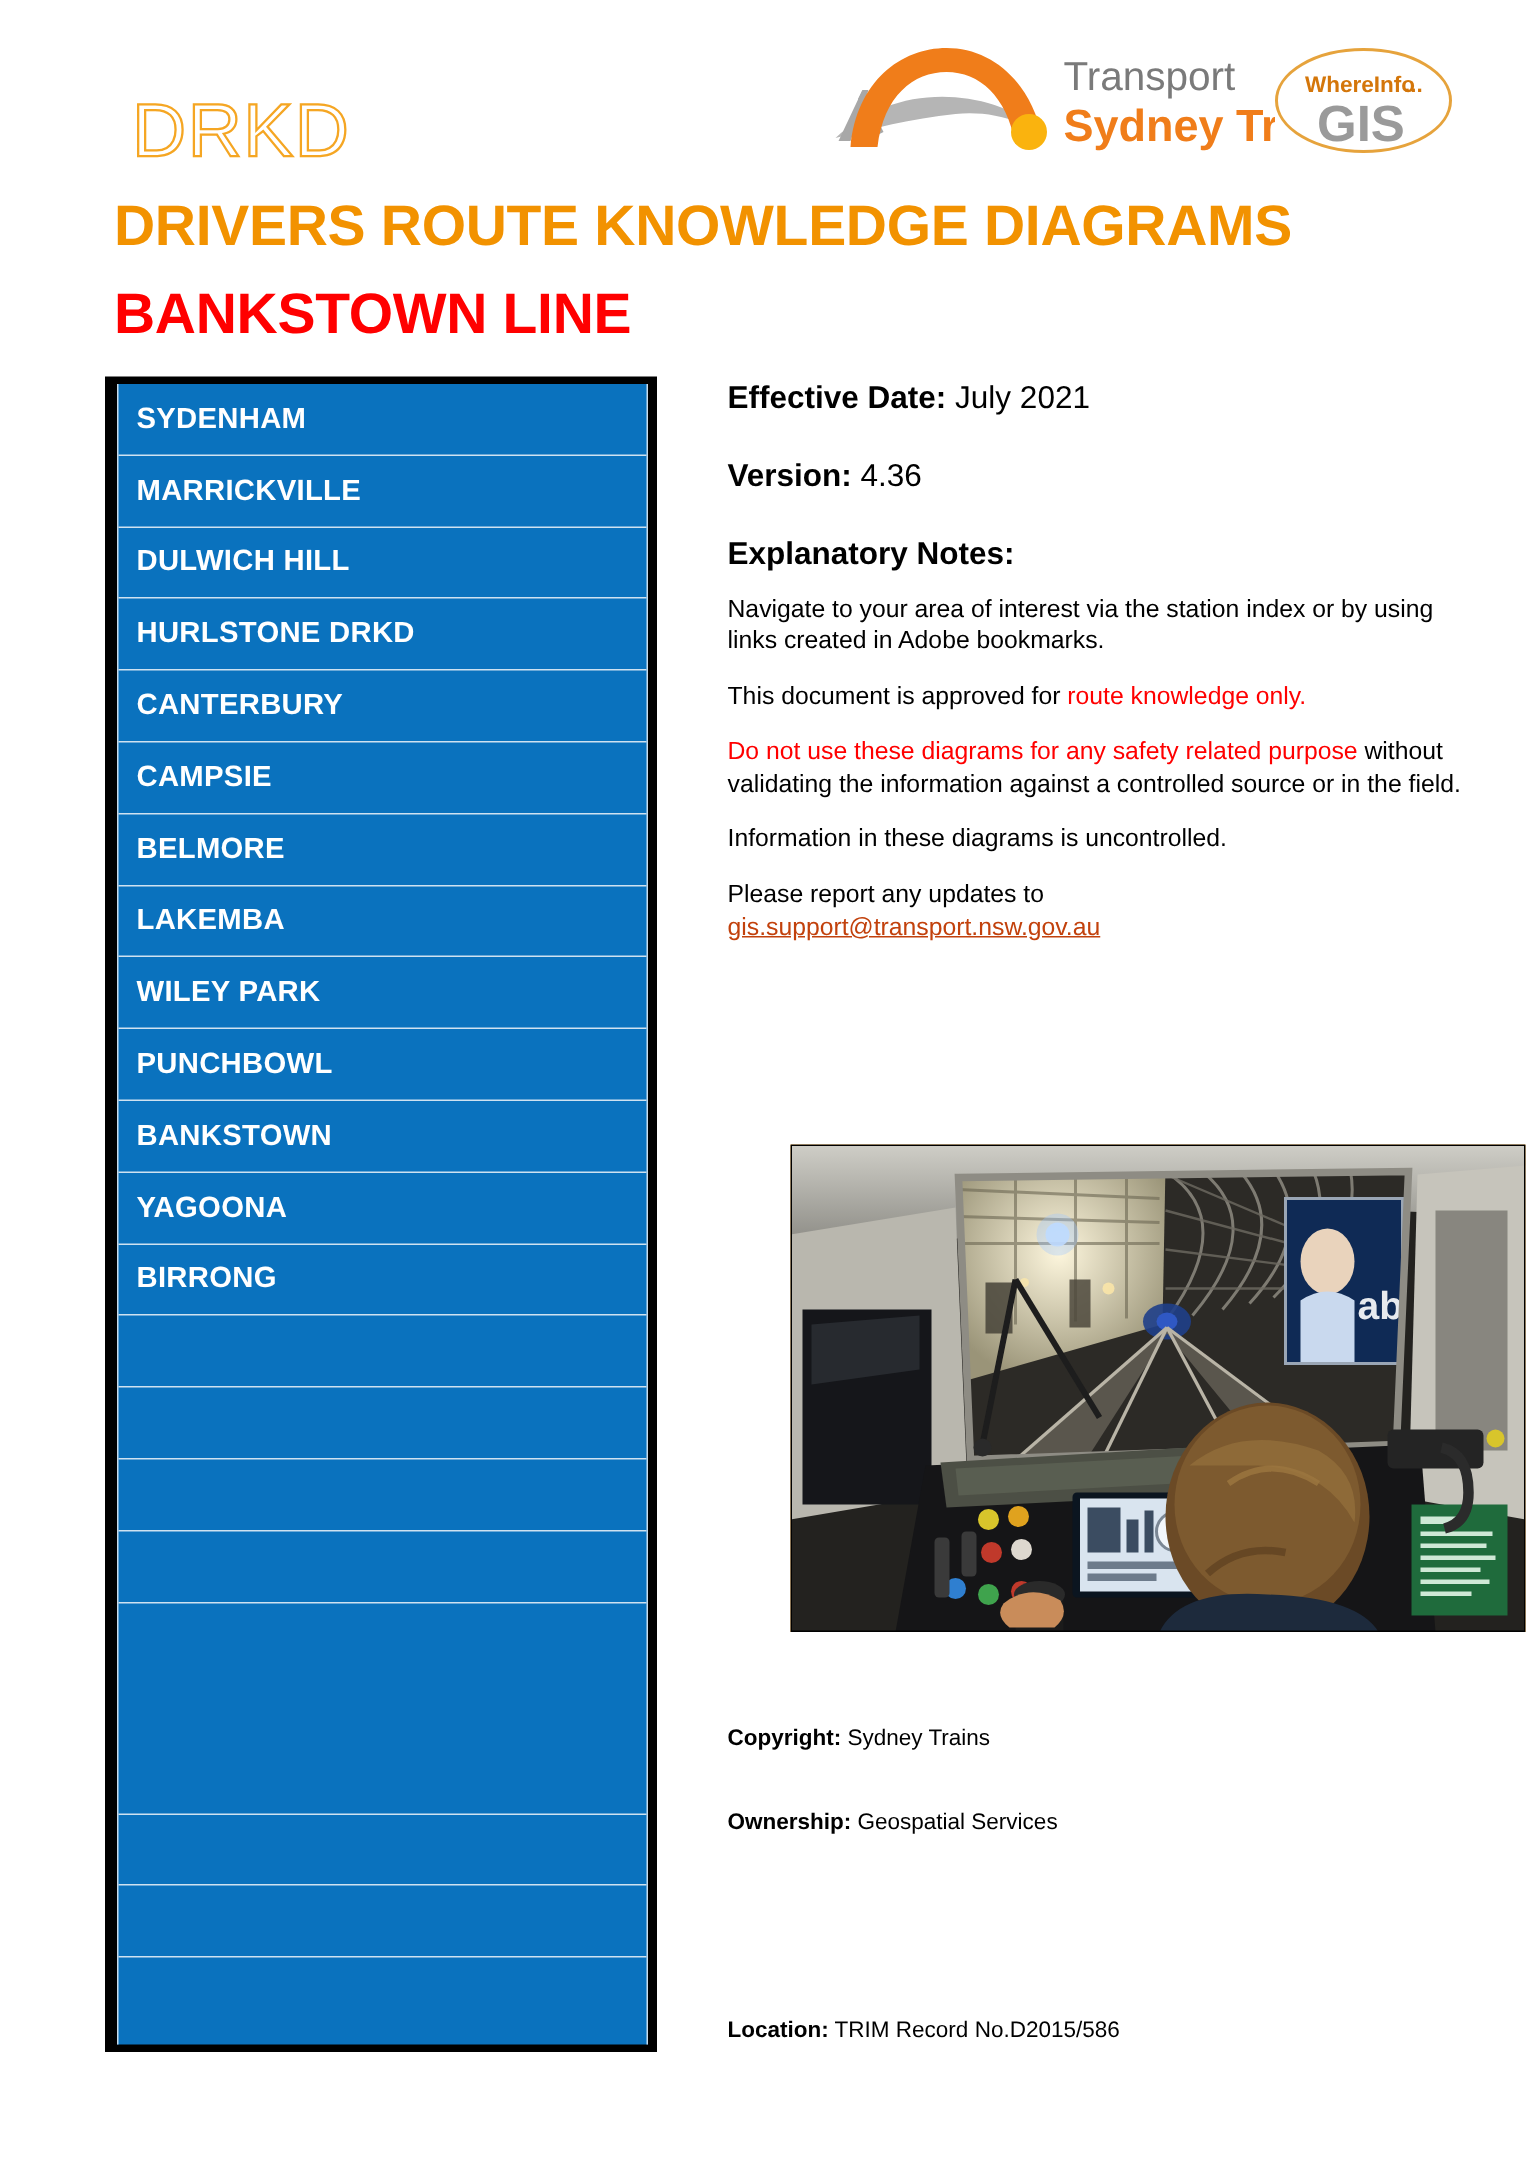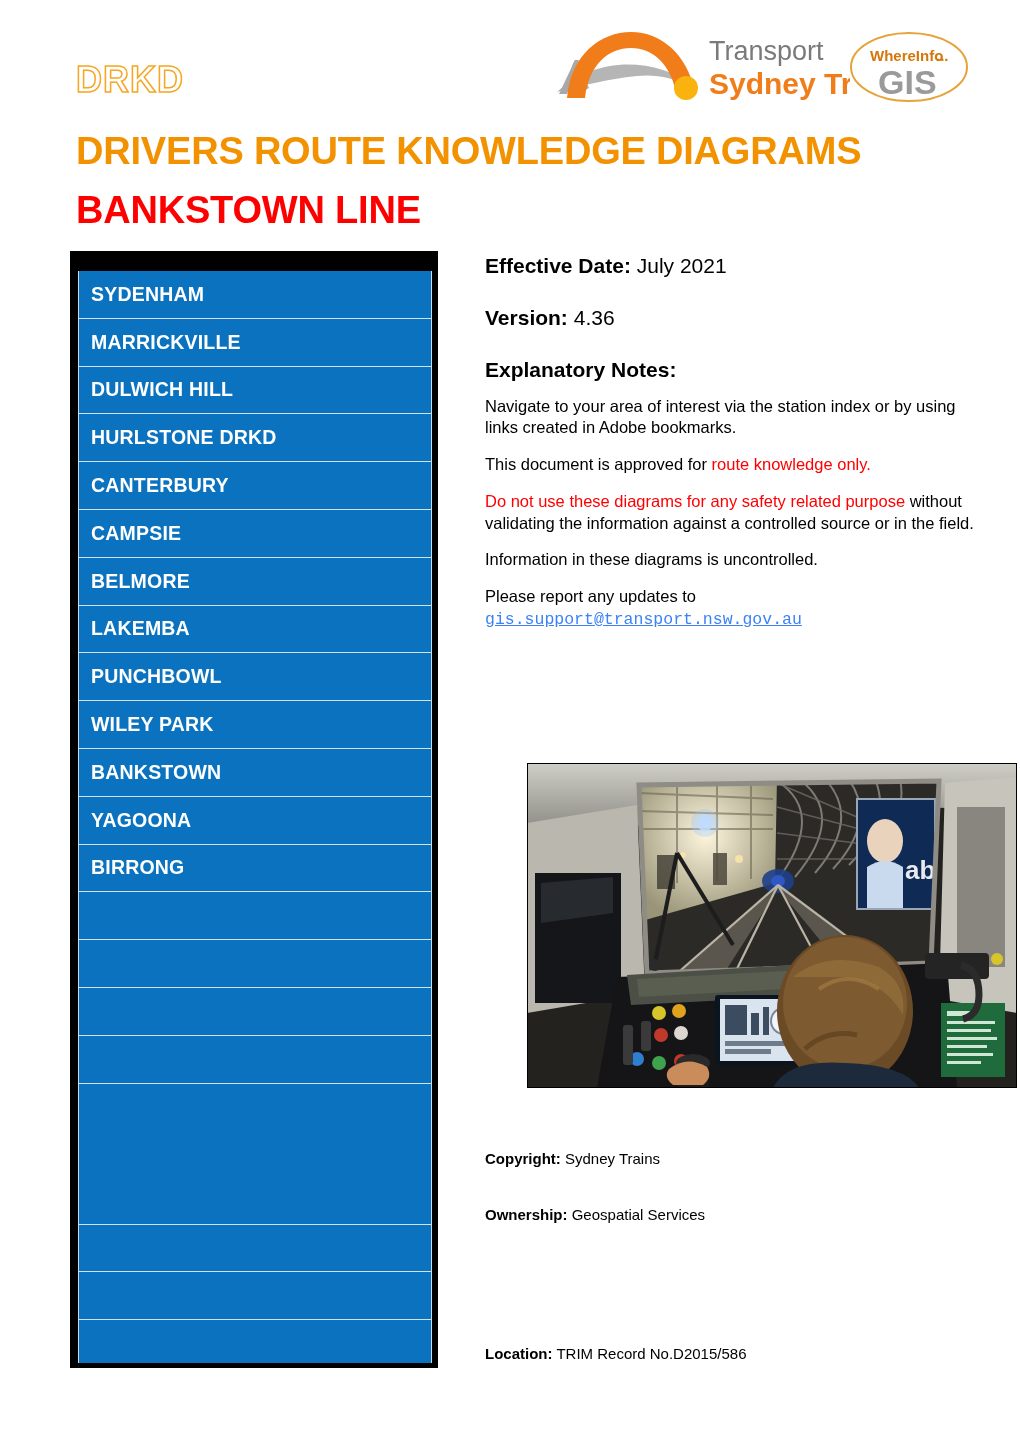--- a/index.html
+++ b/index.html
@@ -37,24 +37,24 @@
     left: 303px;
     top: 2px;
     width: 122px;
     height: 78px;
     text-align: center;
   }
 
   
   #drkd-tag {
     position: absolute;
-    left: 76px;
+    left: 88px;
     top: 62px;
-    font-size: 36px;
-    font-weight: bold;
+    font-size: 50px;
+    font-weight: normal;
     letter-spacing: 1px;
     line-height: 1;
     color: transparent;
     -webkit-text-stroke: 1.4px #F5A623;
     text-shadow:
       -1px 0 #F5A623, 1px 0 #F5A623,
       0 -1px #F5A623, 0 1px #F5A623;
   }
   
   #drkd-tag {
@@ -87,21 +87,21 @@
   }
 
   
   #station-panel {
     position: absolute;
     left: 70px;
     top: 251px;
     width: 368px;
     height: 1117px;
     background: #000000;
-    padding: 20px 6px 5px 8px;
+    padding: 5px 6px 5px 8px;
   }
   #station-panel-inner {
     width: 100%;
     height: 100%;
     background: #0A72BE;
     position: relative;
     border-left: 1px solid #c8dcec;
     border-right: 1px solid #c8dcec;
   }
   .station-row {
@@ -139,24 +139,23 @@
     margin-bottom: 14px;
   }
   .note-p {
     font-size: 16.5px;
     line-height: 1.32;
     color: #000000;
     margin-bottom: 15px;
   }
   .red { color: #FF0000; }
   .email-link {
-    color: #3b82f6;
+    color: #c2410c;
     text-decoration: underline;
     cursor: pointer;
-    font-family: Liberation Mono, monospace;
   }
 
   
   #cab-photo {
     position: absolute;
     left: 487px;
     top: 763px;
     width: 490px;
     height: 325px;
     overflow: hidden;
@@ -238,24 +237,24 @@
       <div class="station-row" style="height: 47.8px;">
         <span>CAMPSIE</span>
       </div>
       <div class="station-row" style="height: 47.8px;">
         <span>BELMORE</span>
       </div>
       <div class="station-row" style="height: 47.8px;">
         <span>LAKEMBA</span>
       </div>
       <div class="station-row" style="height: 47.8px;">
+        <span>WILEY PARK</span>
+      </div>
+      <div class="station-row" style="height: 47.8px;">
         <span>PUNCHBOWL</span>
-      </div>
-      <div class="station-row" style="height: 47.8px;">
-        <span>WILEY PARK</span>
       </div>
       <div class="station-row" style="height: 47.8px;">
         <span>BANKSTOWN</span>
       </div>
       <div class="station-row" style="height: 47.8px;">
         <span>YAGOONA</span>
       </div>
       <div class="station-row" style="height: 47.8px;">
         <span>BIRRONG</span>
       </div>

